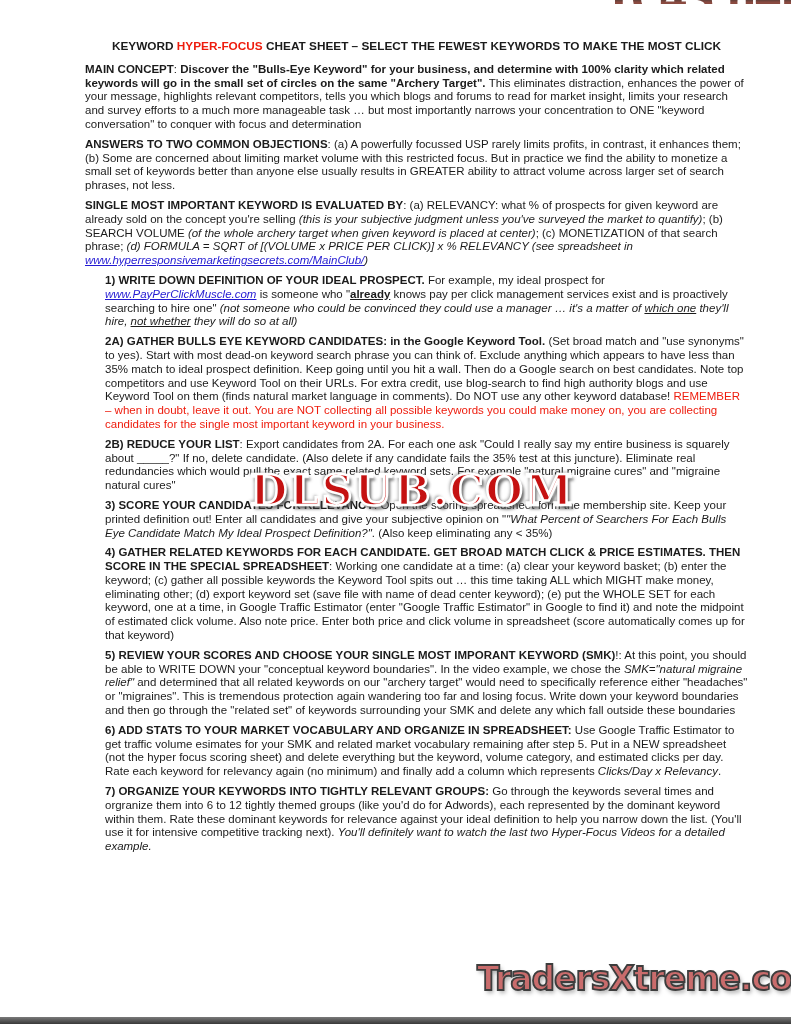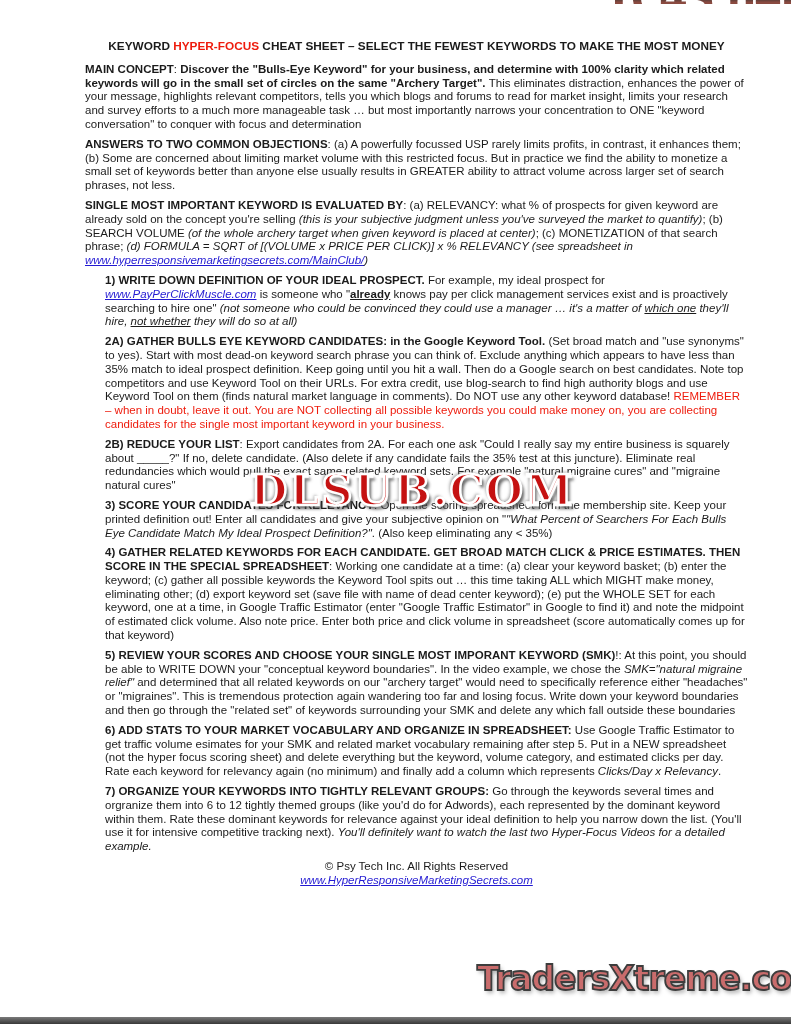--- a/index.html
+++ b/index.html
@@ -65,39 +65,35 @@
   }
 </style>
 </head>
 <body>
 
 <div id="page">
 
   <div id="wm-top">TC4S.net</div>
 
   <div id="content">
-    <div class="title"><span>KEYWORD </span><span class="title-red">HYPER-FOCUS</span><span> CHEAT SHEET – SELECT THE FEWEST KEYWORDS TO MAKE THE MOST MONEY</span></div>
+    <div class="title"><span>KEYWORD </span><span class="title-red">HYPER-FOCUS</span><span> CHEAT SHEET – SELECT THE FEWEST KEYWORDS TO MAKE THE MOST CLICK</span></div>
 
     <div id="doc-body">
         <div class="para"><span class="seg-b">MAIN CONCEPT</span><span>:  </span><span class="seg-b">Discover the "Bulls-Eye Keyword" for your business, and determine with 100% clarity which related keywords will go in the small set of circles on the same "Archery Target".  </span><span>This eliminates distraction, enhances the power of your message, highlights relevant competitors, tells you which blogs and forums to read for market insight, limits your research and survey efforts to a much more manageable task … but most importantly narrows your concentration to ONE "keyword conversation" to conquer with focus and determination</span></div>
         <div class="para"><span class="seg-b">ANSWERS TO TWO COMMON OBJECTIONS</span><span>:  (a) A powerfully focussed USP rarely limits profits, in contrast, it enhances them; (b) Some are concerned about limiting market volume with this restricted focus.  But in practice we find the ability to monetize a small set of keywords better than anyone else usually results in GREATER ability to attract volume across larger set of search phrases, not less.</span></div>
         <div class="para"><span class="seg-b">SINGLE MOST IMPORTANT KEYWORD IS EVALUATED BY</span><span>: (a) RELEVANCY: what % of prospects for given keyword are already sold on the concept you're selling </span><span class="seg-i">(this is your subjective judgment unless you've surveyed the market to quantify)</span><span>; (b) SEARCH VOLUME </span><span class="seg-i">(of the whole archery target when given keyword is placed at center)</span><span>; (c) MONETIZATION of that search phrase; </span><span class="seg-i">(d) FORMULA = SQRT of [(VOLUME x PRICE PER CLICK)] x % RELEVANCY  (see spreadsheet in </span><a href="#" class="lnk i">www.hyperresponsivemarketingsecrets.com/MainClub/</a><span class="seg-i">)</span></div>
         <div class="para indent"><span class="seg-b">1) WRITE DOWN DEFINITION OF YOUR IDEAL PROSPECT.</span><span>  For example, my ideal prospect for </span><a href="#" class="lnk">www.PayPerClickMuscle.com</a><span> is someone who "</span><span class="seg-bu">already</span><span> knows pay per click management services exist and is proactively searching to hire one"  </span><span class="seg-i">(not someone who could be convinced they could use a manager … it's a matter of </span><span class="seg-iu">which one</span><span class="seg-i"> they'll hire, </span><span class="seg-iu">not whether</span><span class="seg-i"> they will do so at all)</span></div>
         <div class="para indent"><span class="seg-b">2A) GATHER BULLS EYE KEYWORD CANDIDATES:  in the Google Keyword Tool.</span><span>  (Set broad match and "use synonyms" to yes).  Start with most dead-on keyword search phrase you can think of.  Exclude anything which appears to have less than 35% match to ideal prospect definition.  Keep going until you hit a wall.  Then do a Google search on best candidates. Note top competitors and use Keyword Tool on their URLs.  For extra credit, use blog-search to find high authority blogs and use Keyword Tool on them (finds natural market language in comments).  Do NOT use any other keyword database!  </span><span class="seg-r">REMEMBER – when in doubt, leave it out.  You are NOT collecting all possible keywords you could make money on, you are collecting candidates for the single most important keyword in your business.</span></div>
         <div class="para indent"><span class="seg-b">2B) REDUCE YOUR LIST</span><span>: Export candidates from 2A.  For each one ask "Could I really say my entire business is squarely about _____?"  If no, delete candidate.  (Also delete if any candidate fails the 35% test at this juncture).  Eliminate real redundancies which would pull the exact same related keyword sets.  For example "natural migraine cures" and "migraine natural cures"</span></div>
         <div class="para indent"><span class="seg-b">3) SCORE YOUR CANDIDATES FOR RELEVANCY</span><span>: Open the scoring spreadsheet form the membership site.  Keep your printed definition out!  Enter all candidates and give your subjective opinion on "</span><span class="seg-i">"What Percent of Searchers For Each Bulls Eye Candidate Match My Ideal Prospect Definition?"</span><span>.  (Also keep eliminating any &lt; 35%)</span></div>
         <div class="para indent"><span class="seg-b">4) GATHER RELATED KEYWORDS FOR EACH CANDIDATE.  GET BROAD MATCH CLICK &amp; PRICE ESTIMATES. THEN SCORE IN THE SPECIAL SPREADSHEET</span><span>:  Working one candidate at a time: (a) clear your keyword basket; (b) enter the keyword; (c) gather all possible keywords the Keyword Tool spits out … this time taking ALL which MIGHT make money, eliminating other; (d) export keyword set (save file with name of dead center keyword); (e) put the WHOLE SET for each keyword, one at a time, in Google Traffic Estimator (enter "Google Traffic Estimator" in Google to find it) and note the midpoint of estimated click volume.  Also note price.  Enter both price and click volume in spreadsheet (score automatically comes up for that keyword)</span></div>
         <div class="para indent"><span class="seg-b">5) REVIEW YOUR SCORES AND CHOOSE YOUR SINGLE MOST IMPORANT KEYWORD (SMK)</span><span>!:  At this point, you should be able to WRITE DOWN your "conceptual keyword boundaries".  In the video example, we chose the </span><span class="seg-i">SMK="natural migraine relief"</span><span> and determined that all related keywords on our "archery target" would need to specifically reference either "headaches" or "migraines".  This is tremendous protection again wandering too far and losing focus.   Write down your keyword boundaries and then go through the "related set" of keywords surrounding your SMK and delete any which fall outside these boundaries</span></div>
         <div class="para indent"><span class="seg-b">6) ADD STATS TO YOUR MARKET VOCABULARY AND ORGANIZE IN SPREADSHEET:</span><span>  Use Google Traffic Estimator to get traffic volume esimates for your SMK and related market vocabulary remaining after step 5.   Put in a NEW spreadsheet (not the hyper focus scoring sheet) and delete everything but the keyword, volume category, and estimated clicks per day.  Rate each keyword for relevancy again (no minimum) and finally add a column which represents </span><span class="seg-i">Clicks/Day x Relevancy</span><span>.</span></div>
         <div class="para indent"><span class="seg-b">7) ORGANIZE YOUR KEYWORDS INTO TIGHTLY RELEVANT GROUPS:</span><span>   Go through the keywords several times and orgranize them into 6 to 12 tightly themed groups (like you'd do for Adwords), each represented by the dominant keyword within them.  Rate these dominant keywords for relevance against your ideal definition to help you narrow down the list. (You'll use it for intensive competitive tracking next).  </span><span class="seg-i">You'll definitely want to watch the last two Hyper-Focus Videos for a detailed example.</span></div>
       </div>
 
-    <div class="footer">
-      <div>© Psy Tech Inc.  All Rights Reserved</div>
-      <a href="#" class="lnk">www.HyperResponsiveMarketingSecrets.com</a>
-    </div>
   </div>
 
   <div id="wm-center">DLSUB.COM</div>
   <div id="wm-bottom">TradersXtreme.com</div>
   <div id="bottom-bar"></div>
 
 </div>
 
 </body></html>

